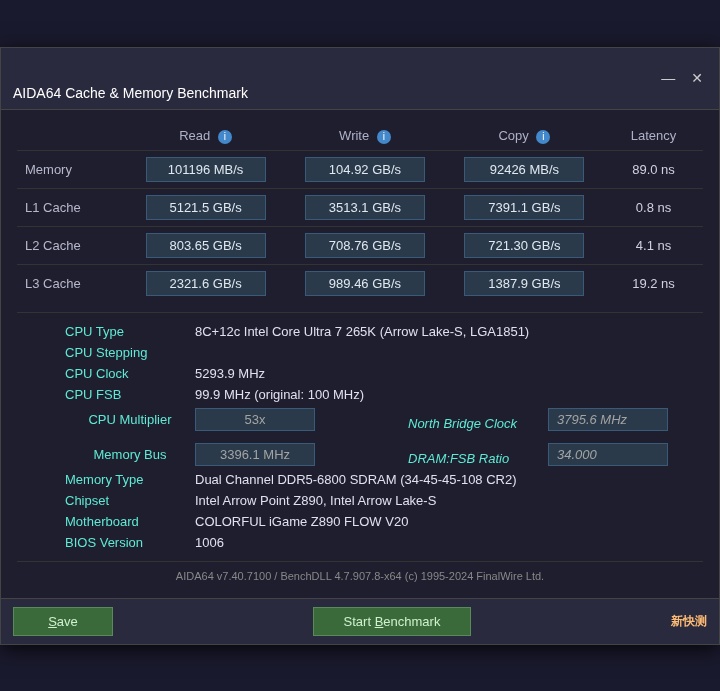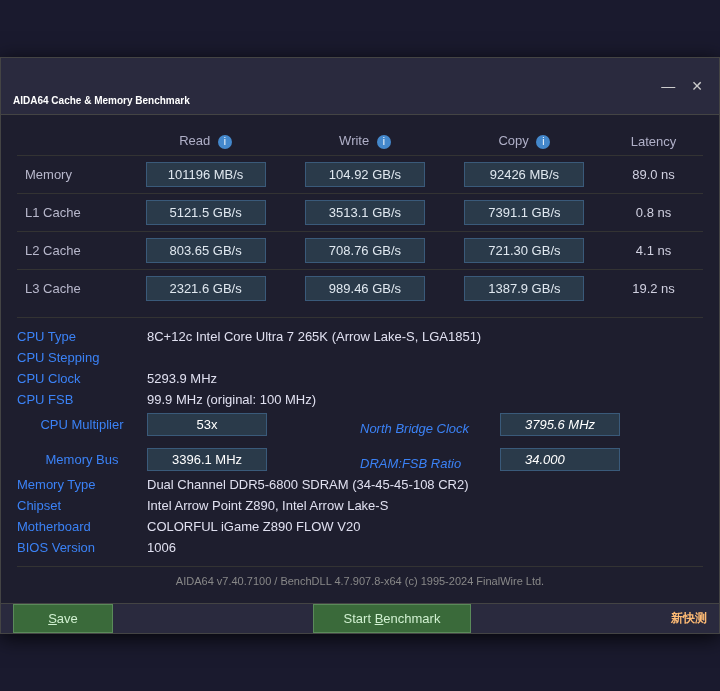--- a/index.html
+++ b/index.html
@@ -20,22 +20,22 @@
     .title-bar {
       background: #2a2a3e;
       padding: 8px 12px;
       display: flex;
       align-items: center;
       justify-content: space-between;
       border-bottom: 1px solid #444;
     }
     .title-bar-title {
       color: #ffffff;
-      font-size: 10px;
-      font-weight: 700;
+      font-size: 14px;
+      font-weight: 400;
       margin-top: 29px;
     }
     .title-bar-controls {
       display: flex;
       gap: 8px;
     }
     .title-bar-btn {
       color: #ccc;
       font-size: 14px;
       cursor: pointer;
@@ -99,32 +99,33 @@
       border-top: 1px solid #333;
       padding-top: 8px;
     }
     .info-row {
       display: flex;
       padding: 3px 0;
       align-items: center;
     }
     .info-label {
       width: 130px;
-      color: #3b82f6;
+      color: #5eead4;
       flex-shrink: 0;
+      margin-left: 48px;
     }
     .info-value {
       color: #e0e0f0;
       flex: 1;
     }
     .info-value-box {
       background: #2a3a4a;
       border: 1px solid #3a5a7a;
-      padding: 3px 24px;
-      color: #ffffff;
+      padding: 3px 8px;
+      color: #a3a3a3;
       font-size: 13px;
       display: inline-block;
       min-width: 120px;
     }
     .two-col-row {
       display: flex;
       align-items: center;
       padding: 3px 0;
     }
     .two-col-row .col1 {
@@ -142,21 +143,21 @@
     .footer-text {
       text-align: center;
       color: #888;
       font-size: 11px;
       padding: 8px 0 4px;
       border-top: 1px solid #333;
       margin-top: 8px;
     }
     .button-bar {
       background: #2a2a3e;
-      padding: 0 12px;
+      padding: 8px 12px;
       display: flex;
       justify-content: space-between;
       align-items: center;
       border-top: 1px solid #444;
     }
     .btn {
       background: #3a6a3a;
       border: 1px solid #5a8a5a;
       color: #d0f0d0;
       padding: 6px 20px;

